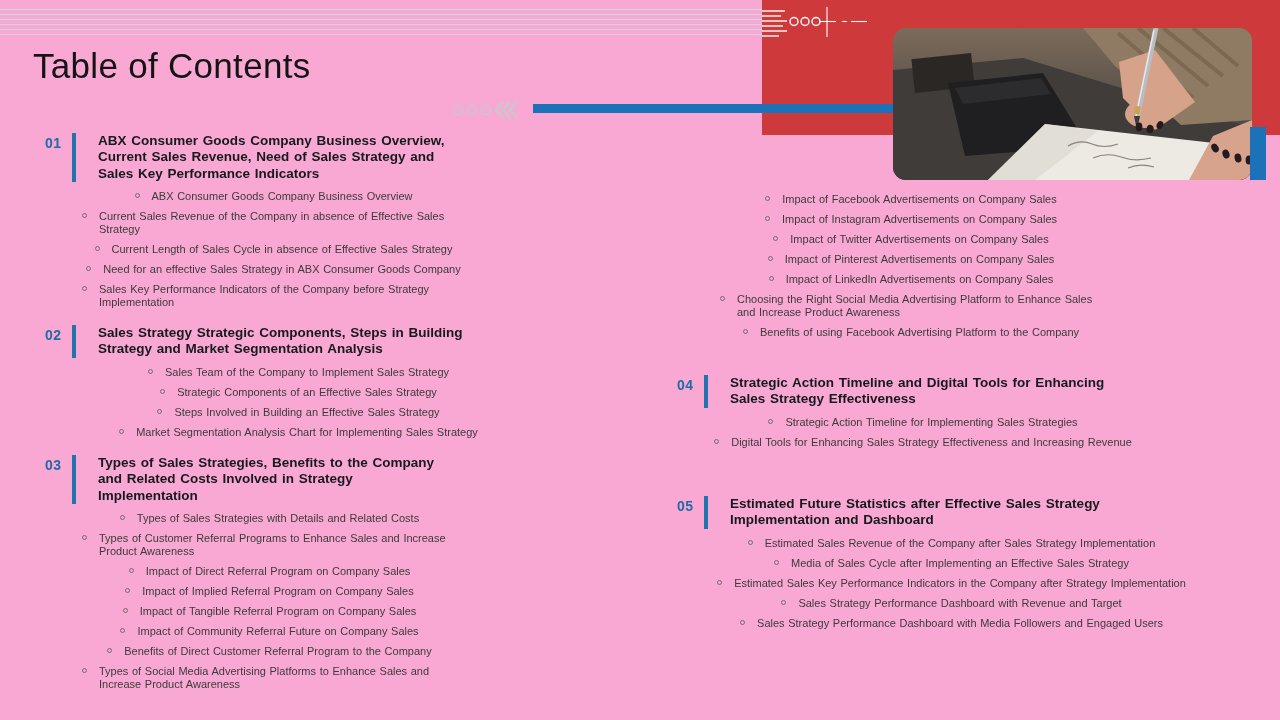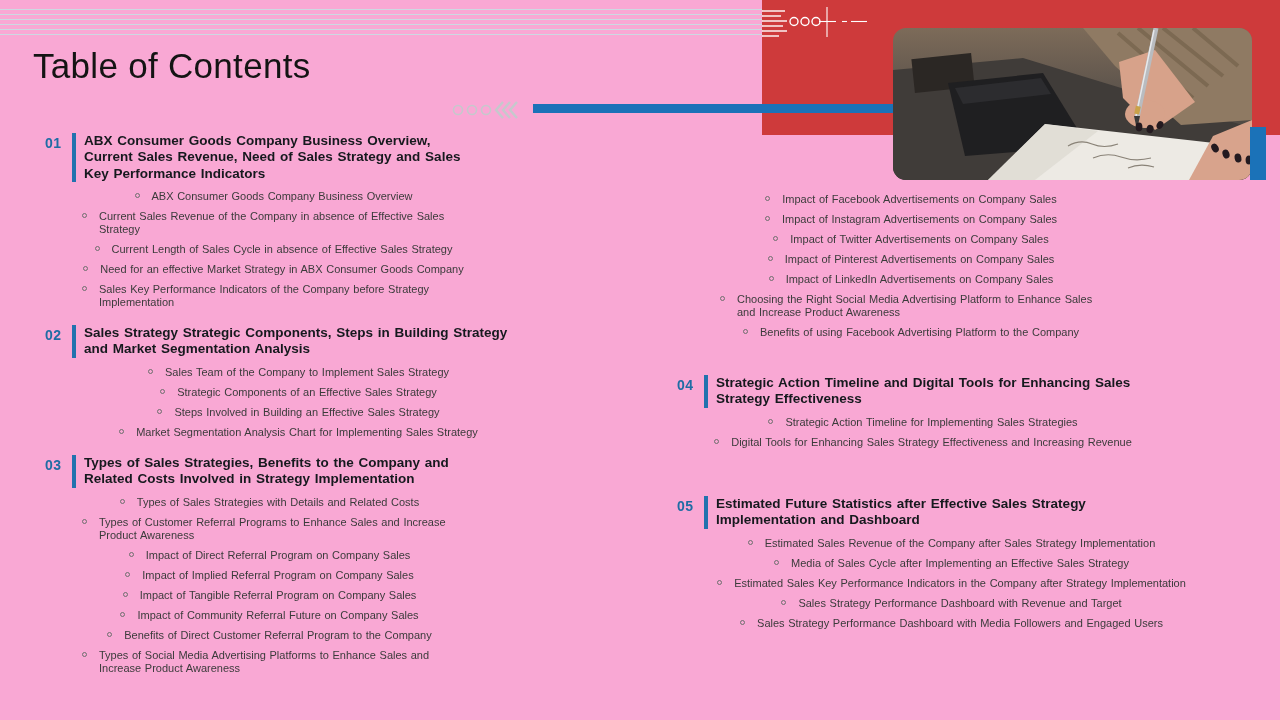--- a/index.html
+++ b/index.html
@@ -40,21 +40,21 @@
   #sec4 { left:677px; top:375px; width:455px; }
   #sec5 { left:677px; top:496px; width:512px; }
 
   .sec-num {
     width:24px; margin-right:3px; flex:none;
     font-size:14px; font-weight:700; color:#1F6CA4;
     line-height:1.1; padding-top:3px; letter-spacing:0.5px;
   }
   .sec-body { flex:1; min-width:0; }
   .sec-heading {
-    border-left:4px solid #2272AE; padding-left:8px; margin-bottom:8px;
+    border-left:4px solid #2272AE; padding-left:22px; margin-bottom:8px;
     font-size:13.5px; font-weight:700; line-height:1.22; color:#16191E;
     word-spacing:1px;
   }
   .bullets { padding-left:10px; }
   .section.no-number > .sec-body > .bullets { padding-left:28px; }
   .bullet {
     display:flex; gap:12px; margin-bottom:7px;
     font-size:11px; line-height:1.18; color:#3B3B3B; word-spacing:0.6px;justify-content:center;
   }
   .bullet .dot {
@@ -153,21 +153,21 @@
           <div class="bullet">
             <span class="dot"></span>
             <span>Current Sales Revenue of the Company in absence of Effective Sales Strategy</span>
           </div>
           <div class="bullet">
             <span class="dot"></span>
             <span>Current Length of Sales Cycle in absence of Effective Sales Strategy</span>
           </div>
           <div class="bullet">
             <span class="dot"></span>
-            <span>Need for an effective Market Strategy in ABX Consumer Goods Company</span>
+            <span>Need for an effective Sales Strategy in ABX Consumer Goods Company</span>
           </div>
           <div class="bullet">
             <span class="dot"></span>
             <span>Sales Key Performance Indicators of the Company before Strategy Implementation</span>
           </div>
         </div>
       </div>
     </div>
   <div class="section" id="sec1">
       <div class="sec-num">02</div>

